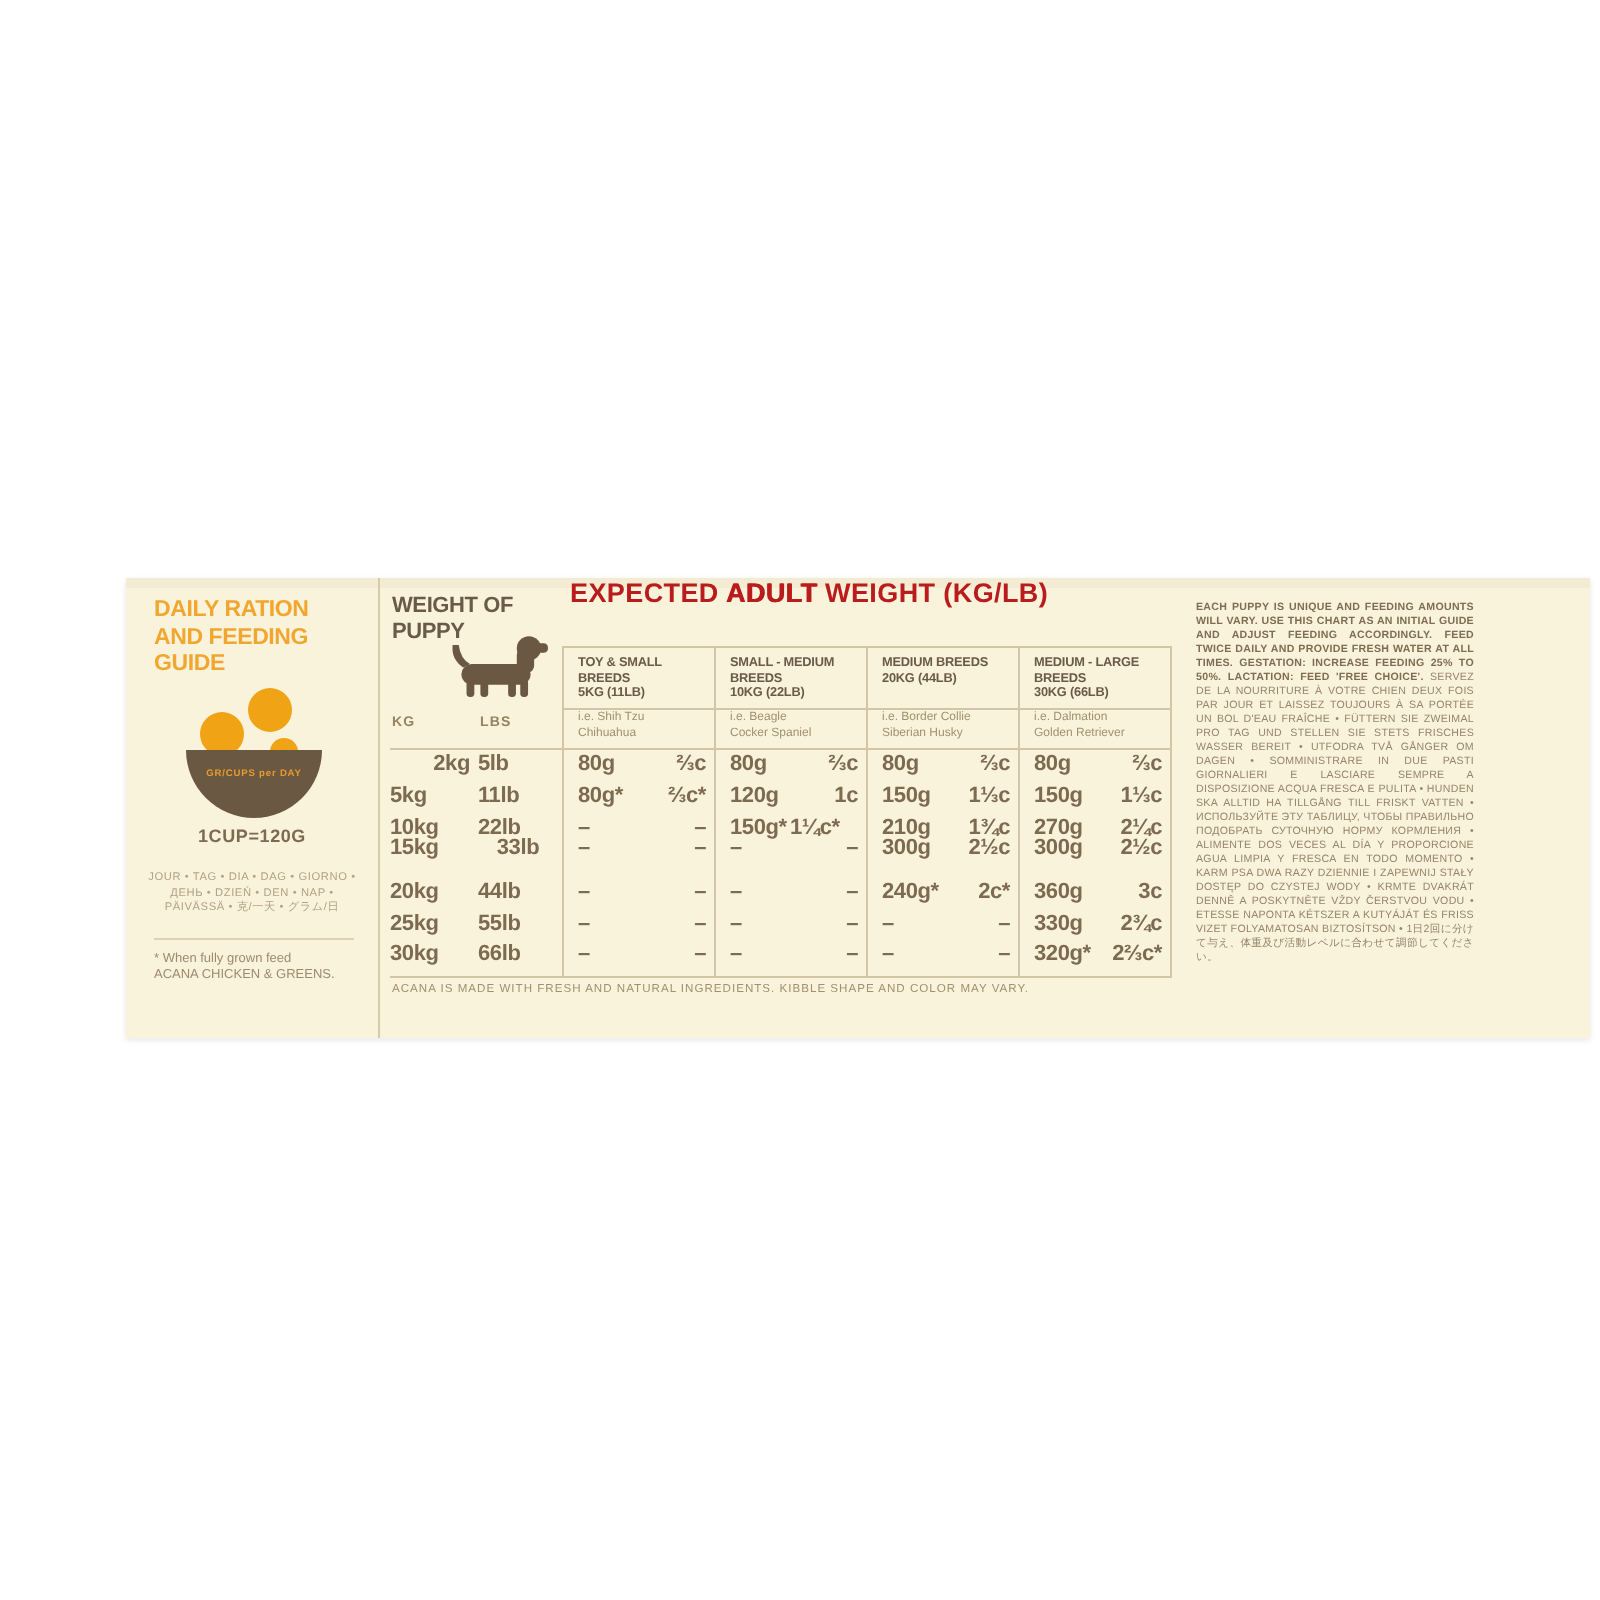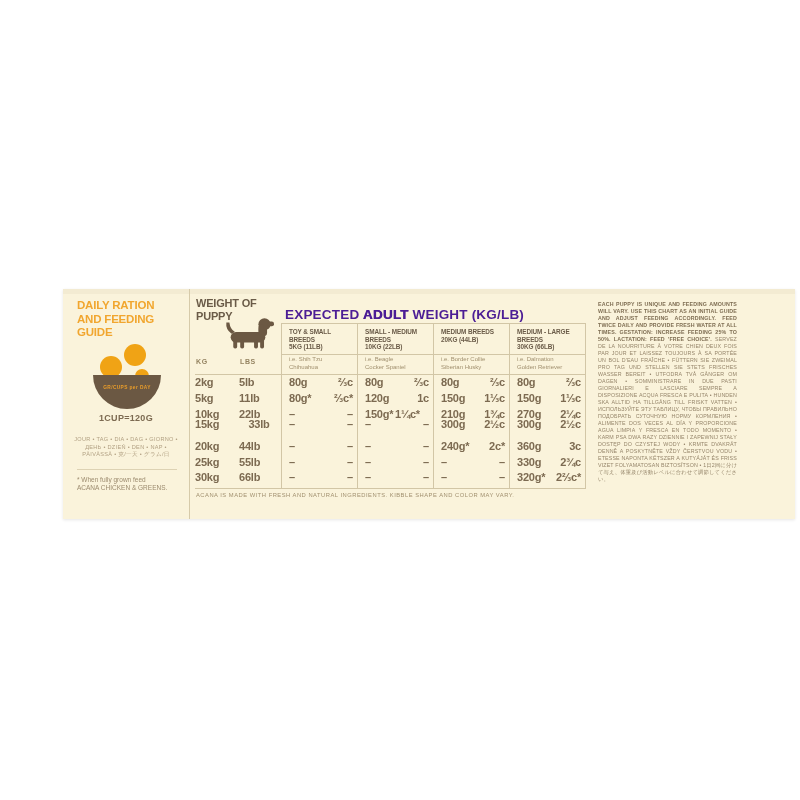--- a/index.html
+++ b/index.html
@@ -31,21 +31,21 @@
         color:#b2a183;font-size:5.6px;line-height:7.6px;letter-spacing:.3px;}
   .sb-line{position:absolute;left:14px;top:180px;width:100px;height:1px;background:#ddd2b3;}
   .sb-foot{position:absolute;left:14px;top:187px;width:108px;
         color:#9c8b6e;font-size:6.5px;line-height:8.2px;}
 
   
   .tablezone{position:absolute;left:132px;top:0;width:390px;height:230px;}
   .wop{position:absolute;left:1px;top:8px;width:90px;color:#6a5b48;
        font-size:11px;line-height:12.5px;font-weight:bold;letter-spacing:-.2px;}
   .dog{position:absolute;left:27px;top:24px;}
-  .exp-title{position:absolute;left:90px;top:18px;color:#4c1d95;font-size:13.5px;
+  .exp-title{position:absolute;left:90px;top:0;color:#b91c1c;font-size:13.5px;
        font-weight:bold;letter-spacing:.2px;white-space:nowrap;}
   .exp-title .heavy{text-shadow:.45px 0 0 currentColor;}
   .breed-band{position:absolute;left:86px;top:34px;width:304px;height:30px;
        border-top:1px solid #d2c6a6;border-bottom:1px solid #d2c6a6;}
   .breed-cell{position:absolute;top:0;width:76px;height:30px;padding:4px 0 0 8px;
        box-sizing:border-box;color:#6a5b48;}
   .breed-name{font-size:6.4px;font-weight:bold;line-height:7.6px;letter-spacing:-.1px;}
   .breed-kg{font-size:6.4px;font-weight:bold;line-height:7.6px;letter-spacing:-.1px;}
   .vline{position:absolute;top:34px;height:166px;width:1px;background:#d2c6a6;}
   .kg-lbs{position:absolute;top:69px;color:#958462;font-size:7px;font-weight:bold;
@@ -155,21 +155,21 @@
       </div>
       <div class="example-cell" style="left: 238px;">
         <div>i.e. Border Collie</div>
         <div>Siberian Husky</div>
       </div>
       <div class="example-cell" style="left: 314px;">
         <div>i.e. Dalmation</div>
         <div>Golden Retriever</div>
       </div>
       <div class="data-row" style="top: 86px;">
-        <span style="left: 0px; width: 40px; text-align: left;">2kg</span>
+        <span style="left: 0px; width: 40px; text-align: right;">2kg</span>
         <span style="left: 44px; width: 40px; text-align: left;">5lb</span>
         <span style="left: 94px; width: 40px; text-align: left;">80g</span>
         <span style="left: 124px; width: 34px; text-align: right;">⅔c</span>
         <span style="left: 170px; width: 40px; text-align: left;">80g</span>
         <span style="left: 200px; width: 34px; text-align: right;">⅔c</span>
         <span style="left: 246px; width: 40px; text-align: left;">80g</span>
         <span style="left: 276px; width: 34px; text-align: right;">⅔c</span>
         <span style="left: 322px; width: 40px; text-align: left;">80g</span>
         <span style="left: 352px; width: 34px; text-align: right;">⅔c</span>
       </div>

